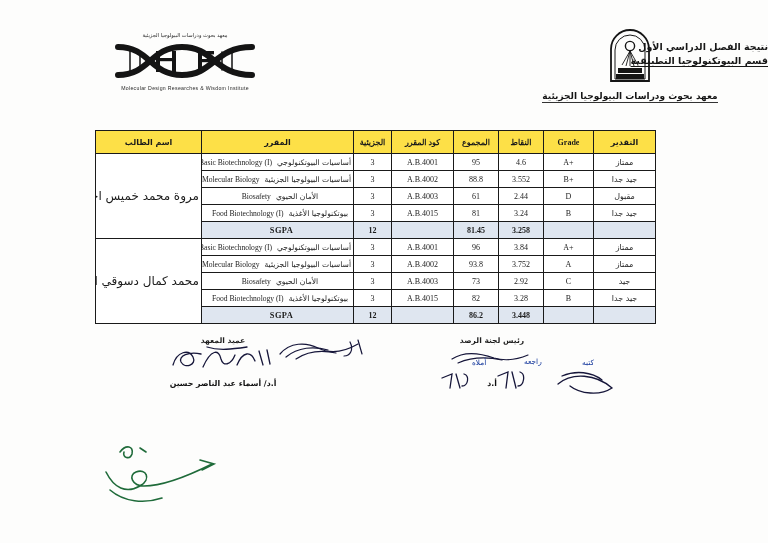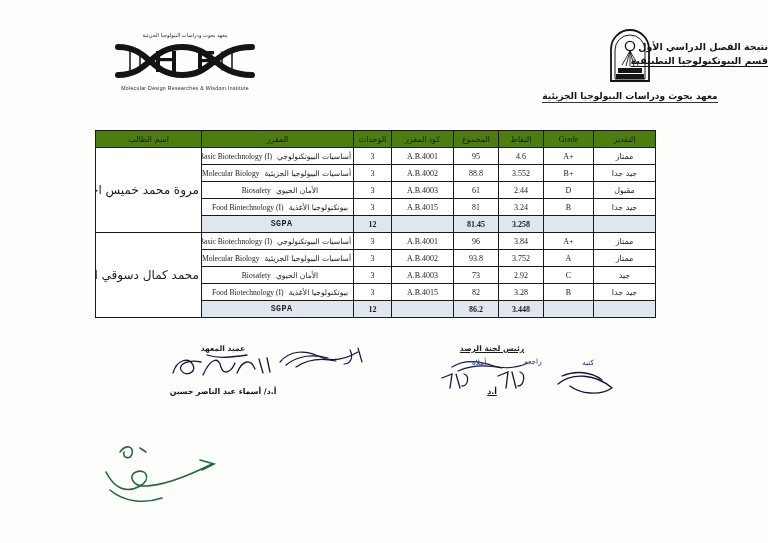--- a/index.html
+++ b/index.html
@@ -113,24 +113,24 @@
     border: 1px solid #1a1a1a;
     padding: 1px 2px;
     text-align: center;
     vertical-align: middle;
     height: 17px;
     box-sizing: border-box;
     overflow: hidden;
     white-space: nowrap;
   }
   table.results thead th {
-    background: #4d7c0f;
-    font-weight: 400;
+    background: #fde047;
+    font-weight: 700;
     font-size: 8px;
-    height: 17px;
+    height: 23px;
   }
   th.c-grade, td.c-grade,
   th.c-points, td.c-points,
   th.c-total, td.c-total,
   th.c-code, td.c-code,
   th.c-units, td.c-units {
     font-family: "Liberation Serif", serif;
     direction: ltr;
   }
   th.c-rate, td.c-rate { font-family: "DejaVu Sans", sans-serif; }
@@ -166,32 +166,32 @@
     vertical-align: middle;
     text-align: center;
     white-space: normal;
   }
 
   tr.sgpa-row td {
     background: #dfe6f0;
     font-weight: 700;
   }
   tr.sgpa-row td.sgpa-label {
-    font-family: Liberation Mono, monospace;
+    font-family: Liberation Serif, serif;
     direction: ltr;
     letter-spacing: .4px;
     font-size: 8.4px;
     padding-left: 10px;
   }
 
   
   .sign-area {
     position: absolute;
     left: 0; right: 0;
-    top: 344px;
+    top: 336px;
     height: 90px;
   }
   .sign-block {
     position: absolute;
     text-align: center;
     font-family: "DejaVu Sans", sans-serif;
   }
   .sign-block .role {
     font-size: 7.6px;
     font-weight: 700;
@@ -202,21 +202,21 @@
     font-size: 7.8px;
     font-weight: 700;
     color: #0f0f0f;
     white-space: nowrap;
     margin-top: 8px;
   }
   .sig-ink { height: 26px; display:flex; align-items:center; justify-content:center; }
 
   .sign-dean   { left: 148px; top: 0;  width: 150px; }
   .sign-vice   { left: 222px; top: 0;  width: 200px; }
-  .sign-head   { left: 432px; top: 0;  width: 120px; text-decoration: underline; }
+  .sign-head   { left: 432px; top: 0;  width: 120px; }
 
   .hand-note {
     position: absolute;
     font-family: "DejaVu Sans", sans-serif;
     color: #10349a;
     font-size: 7.4px;
     white-space: nowrap;
     margin-left: 24px;
   }
   .hand-wrap { position:absolute; top:352px; left:0; right:0; height:70px; }
@@ -302,21 +302,21 @@
           <col class="w-course">
           <col class="w-name">
       </colgroup>
       <thead>
         <tr>
           <th class="c-rate">التقدير</th>
           <th class="c-grade">Grade</th>
           <th class="c-points">النقاط</th>
           <th class="c-total">المجموع</th>
           <th class="c-code">كود المقرر</th>
-          <th class="c-units">الوحدات</th>
+          <th class="c-units">الجزيئية</th>
           <th>المقرر</th>
           <th>اسم الطالب</th>
         </tr>
       </thead>
       <tbody>
           <tr>
             <td class="c-rate">ممتاز</td>
             <td class="c-grade">A+</td>
             <td class="c-points">4.6</td>
             <td class="c-total">95</td>

